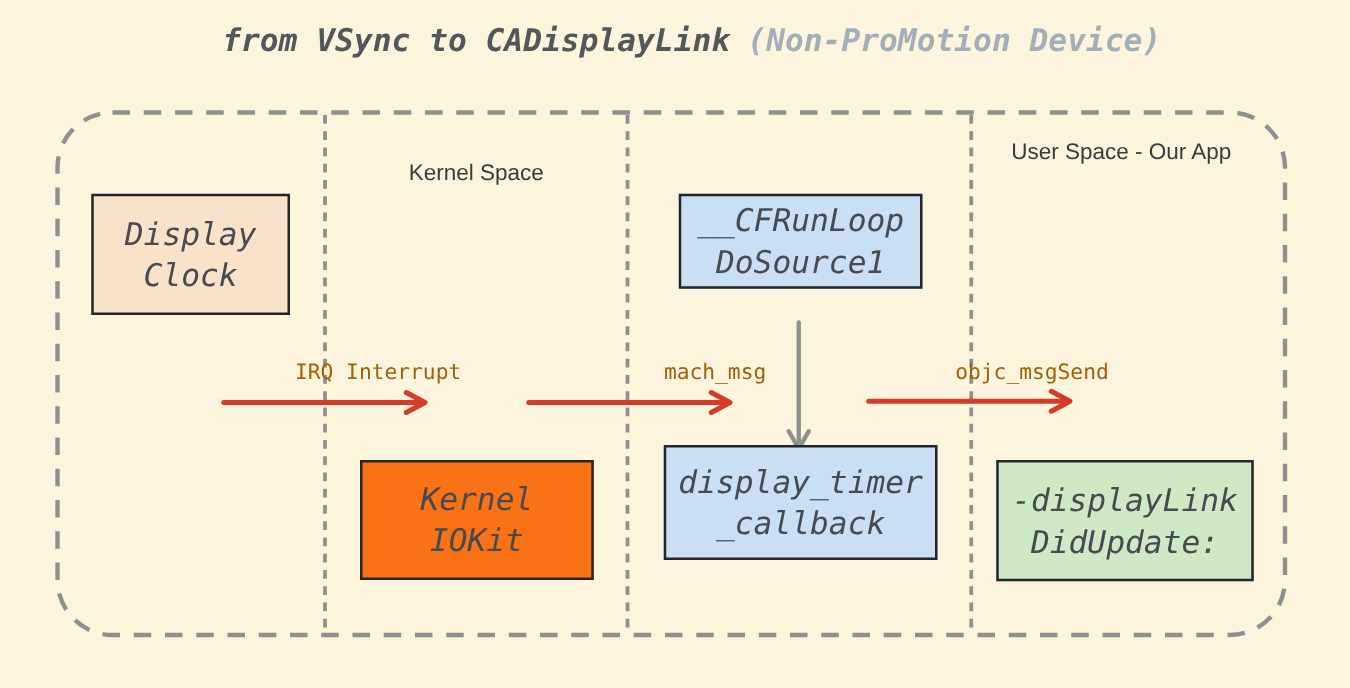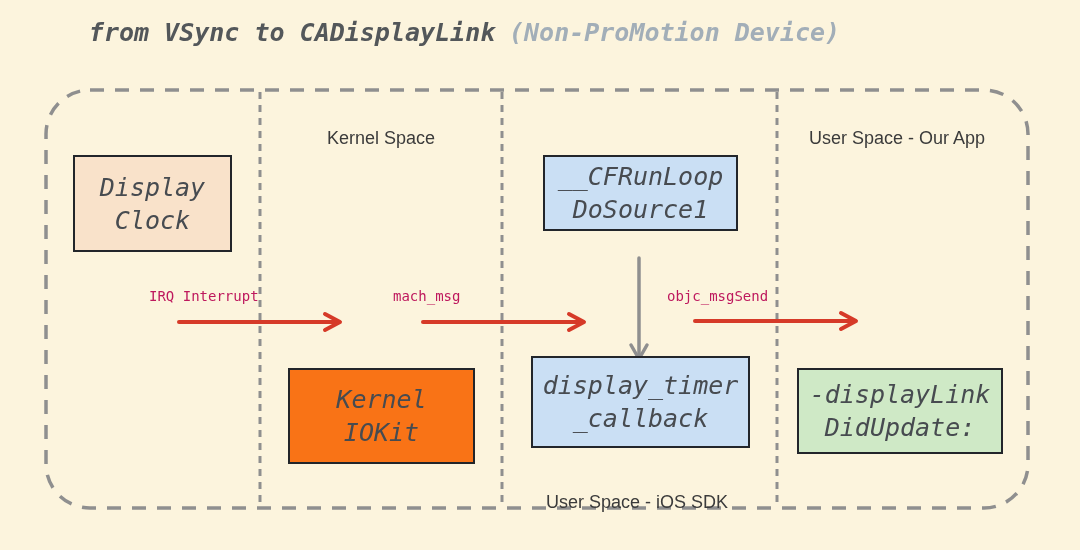--- a/index.html
+++ b/index.html
@@ -2,47 +2,47 @@
 <html><head>
 <meta charset="utf-8">
 <style>
   html,body{margin:0;padding:0;background:#fcf4dd;}
   .stage{
     position:relative;width:1080px;height:550px;background:#fcf4dd;
     overflow:hidden;font-family:"DejaVu Sans Mono","Liberation Mono",monospace;
   }
   .stage svg{position:absolute;left:0;top:0;}
   .title{
-    position:absolute;left:0;top:18px;width:929px;text-align:center;
+    position:absolute;left:0;top:18px;width:929px;text-align:right;
     font-size:25px;font-style:italic;font-weight:bold;letter-spacing:0;
   }
   .t-main{color:#53575a;}
   .t-paren{color:#a2aeb8;margin-left:.55em;}
   .region-label{
     position:absolute;font-family:"Liberation Sans","DejaVu Sans",sans-serif;
     font-size:18px;color:#3b3b3b;text-align:center;white-space:nowrap;margin-top:15px;
   }
   .rl-kernel{left:271px;top:113px;width:220px;}
-  .rl-app{left:787px;top:113px;width:220px;}
+  .rl-app{left:787px;top:96px;width:220px;}
   .rl-hardware{left:73px;top:468px;width:160px;}
   .rl-sdk{left:527px;top:477px;width:220px;}
   .node{
     position:absolute;border:2.5px solid #22252a;box-sizing:border-box;
     display:flex;align-items:center;justify-content:center;text-align:center;
     font-size:25px;font-style:italic;line-height:33px;color:#474b50;
     white-space:pre-line;
   }
   .n-display-clock{left:73px;top:155px;width:159px;height:97px;}
   .n-cfrunloop{left:543px;top:155px;width:195px;height:76px;}
   .n-kernel-iokit{left:288px;top:368px;width:187px;height:96px;}
   .n-display-timer{left:531px;top:356px;width:219px;height:92px;}
-  .n-displaylink{left:797px;top:368px;width:206px;height:86px;}
+  .n-displaylink{left:797px;top:368px;width:206px;height:97px;}
   .arrow-label{
-    position:absolute;top:288px;width:220px;text-align:left;
-    font-size:14px;color:#be185d;white-space:nowrap;
+    position:absolute;top:288px;width:220px;text-align:right;
+    font-size:17px;color:#a16207;white-space:nowrap;
   }
   .al-irq{left:149px;}
   .al-mach{left:393px;}
   .al-objc{left:667px;}
 </style>
 </head>
 <body>
 
 <div class="stage">
 
@@ -73,21 +73,20 @@
       <path d="M639 258 V357"></path>
         <path d="M631 345 L639 359 L647 345"></path>
     </g>
   </svg>
 
   <div class="title">
     <span class="t-main">from VSync to CADisplayLink</span><span class="t-paren">(Non-ProMotion Device)</span>
   </div>
 
   <div class="region-label rl-kernel">Kernel Space</div>
-  <div class="region-label rl-sdk">User Space - iOS SDK</div>
   <div class="region-label rl-app">User Space - Our App</div>
 
   <div class="node n-display-clock" style="background: rgb(249, 226, 202);">Display
 Clock</div>
   <div class="node n-cfrunloop" style="background: rgb(202, 223, 244);">__CFRunLoop
 DoSource1</div>
   <div class="node n-kernel-iokit" style="background: #f97316;">Kernel
 IOKit</div>
   <div class="node n-display-timer" style="background: rgb(202, 223, 244);">display_timer
 _callback</div>

